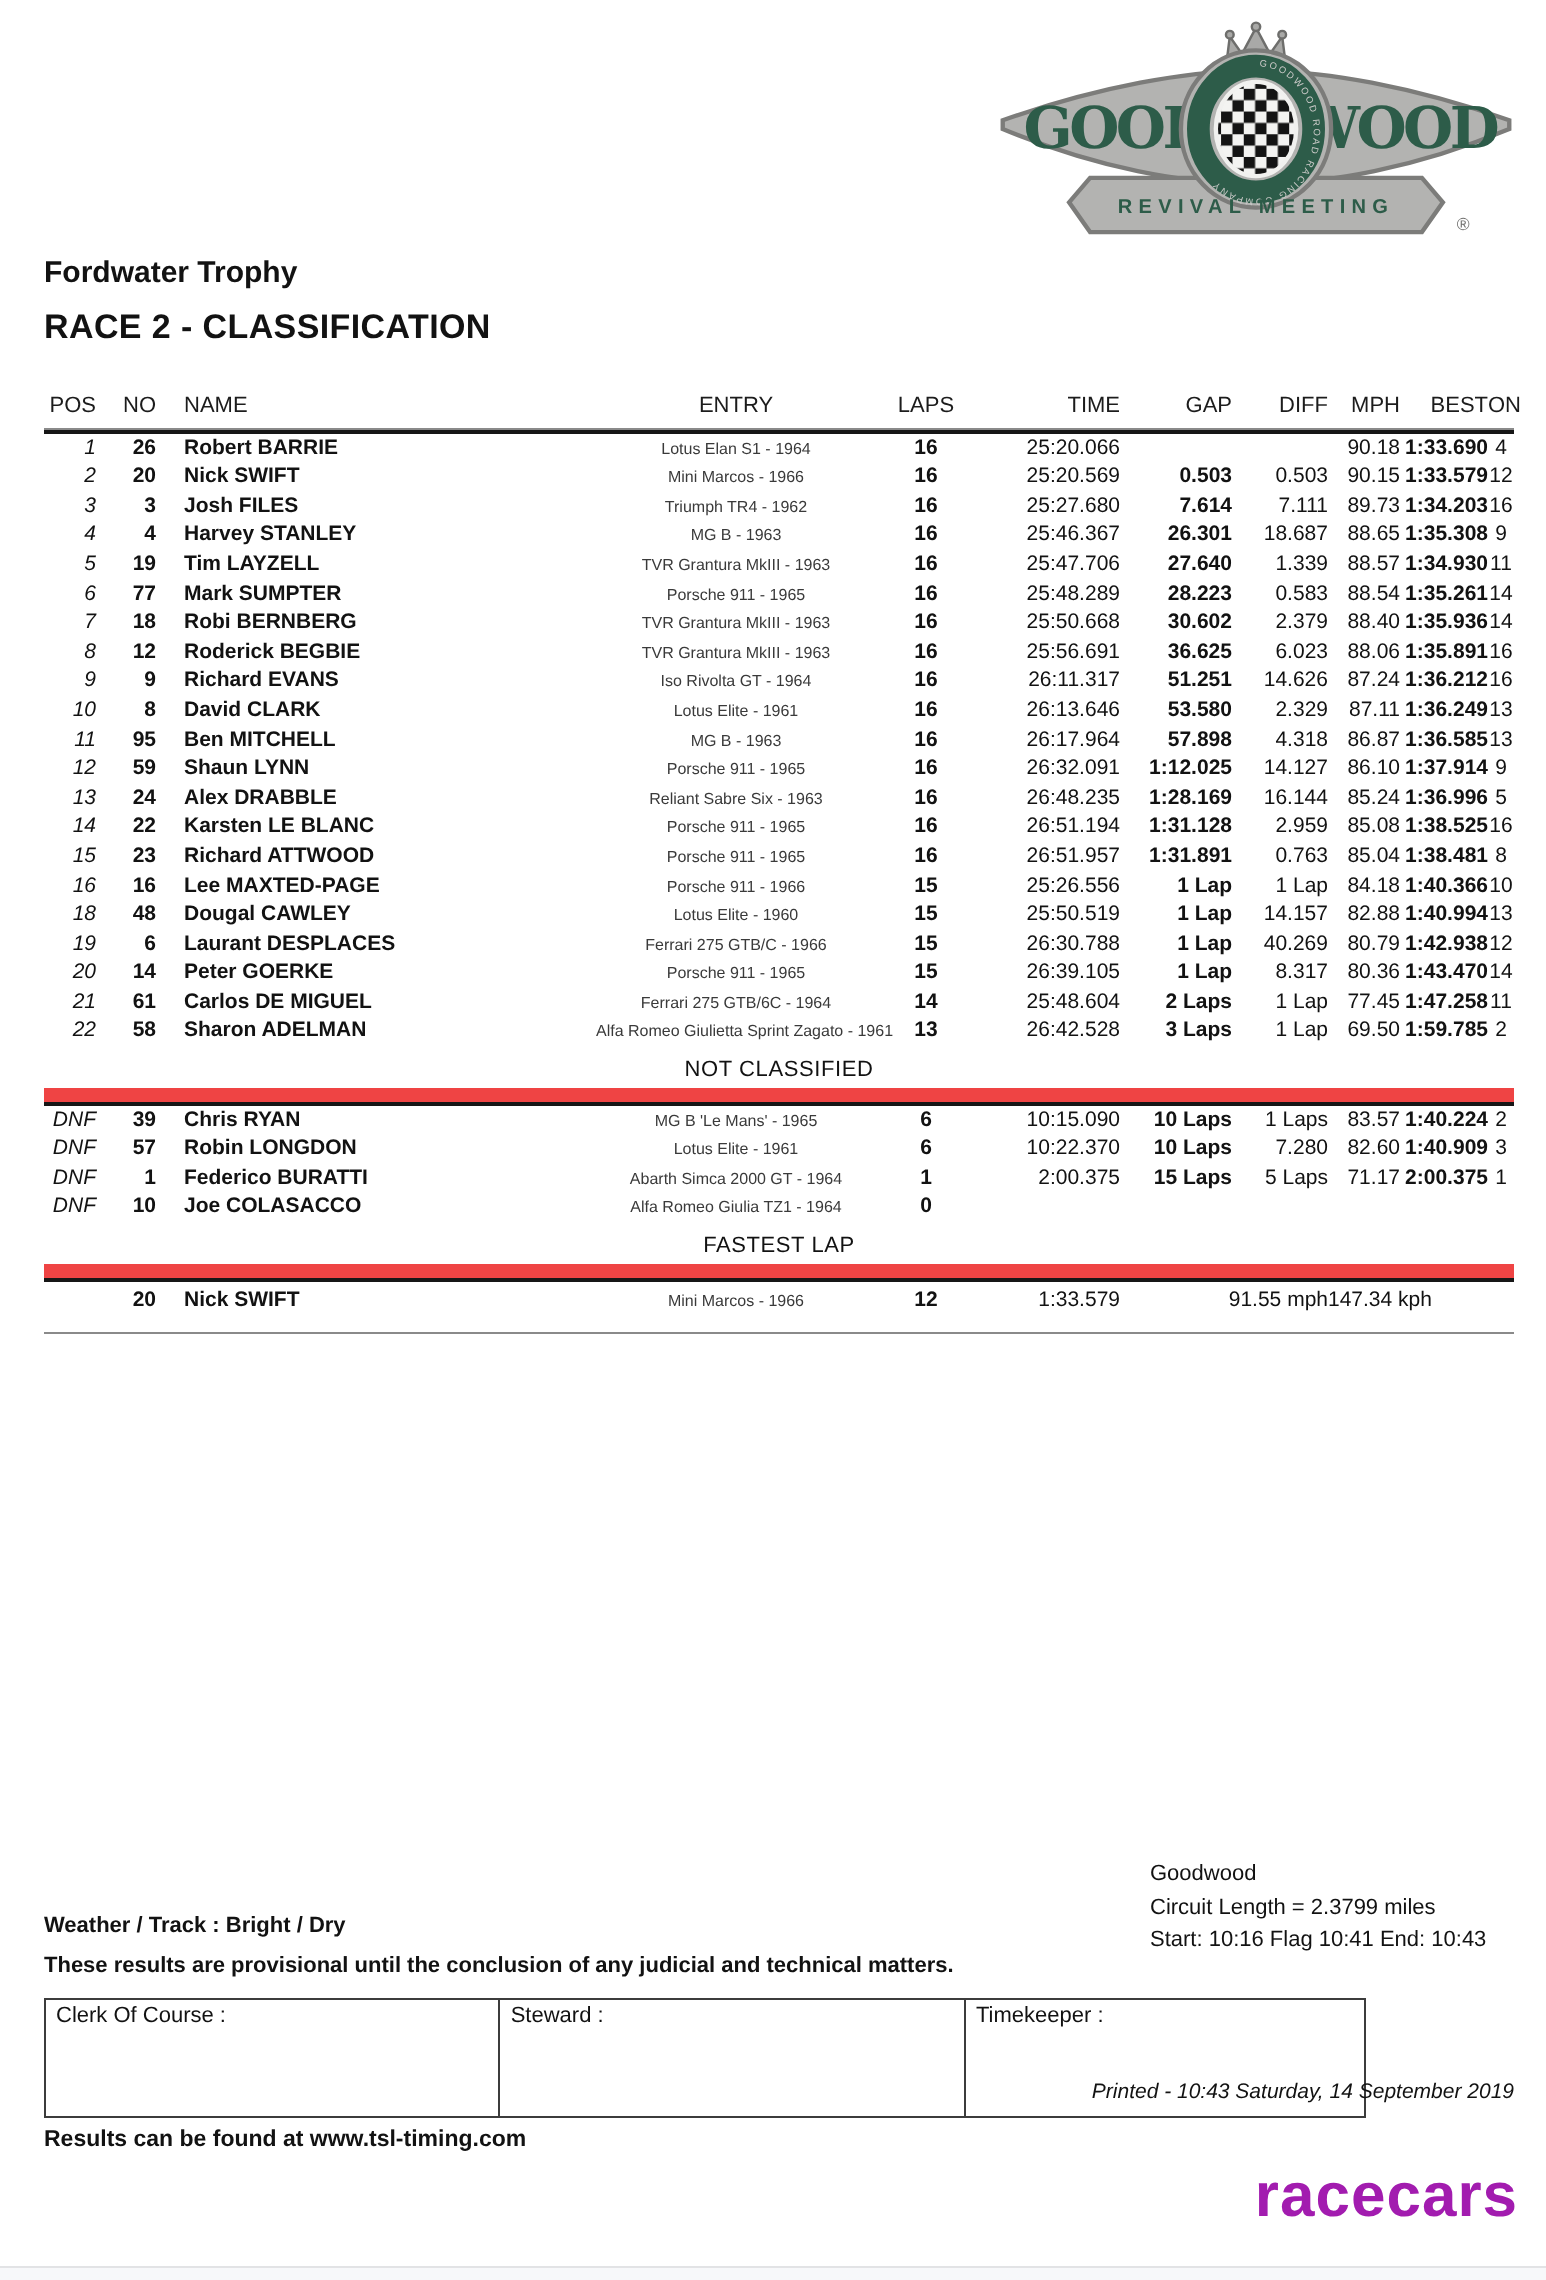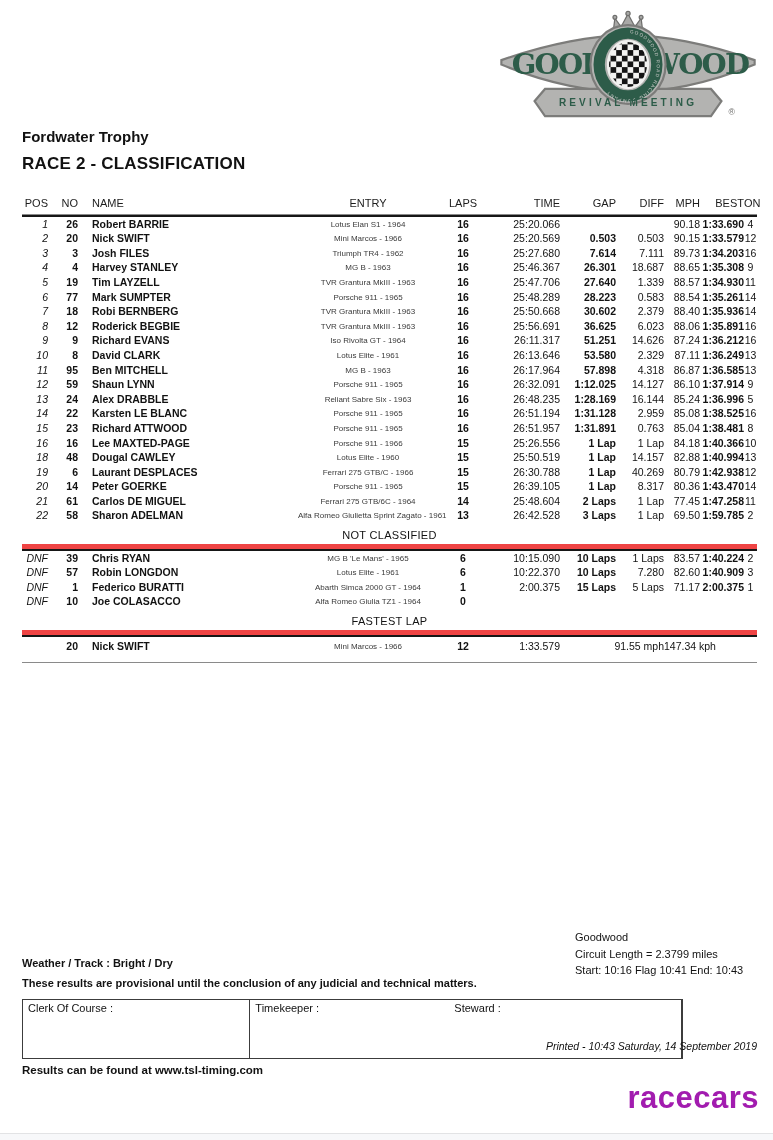--- a/index.html
+++ b/index.html
@@ -16,21 +16,21 @@
 
   
   table.results{position:absolute;left:22px;top:196px;width:735px;
         border-collapse:collapse;table-layout:fixed;}
   .results th,.results td{box-sizing:border-box;white-space:nowrap;
         font-size:10.5px;line-height:11.6px;padding:1.5px 0;overflow:visible;}
   .results th{font-weight:normal;font-size:11px;padding:2px 0 4px;
         border-bottom:1px solid #8a8a8a;color:#1c1c1c;}
   tr.rule td{height:2px !important;padding:0 !important;border-bottom:2.5px solid #161616;}
   tbody.section td.sec-label{text-align:center;font-size:11px;padding:6px 0 3px;
-        border-bottom:5px solid #ef4444;letter-spacing:.3px;}
+        border-bottom:7px solid #ef4444;letter-spacing:.3px;}
   .c-pos{text-align:right;font-style:italic;margin-top:39px;}
   .c-no{text-align:right;font-weight:bold;}
   .c-name{text-align:left;font-weight:bold;padding-left:14px !important;}
   .c-entry{text-align:center;font-size:8px !important;color:#3a3a3a;padding-left:40px !important;}
   .c-laps{text-align:center;font-weight:bold;}
   .c-time{text-align:right;}
   .c-gap{text-align:right;font-weight:bold;}
   .c-diff{text-align:right;}
   .c-mph{text-align:right;}
   .c-best{text-align:right;font-weight:bold;}
@@ -509,22 +509,22 @@
     <div>Goodwood</div>
     <div>Circuit Length = 2.3799 miles</div>
     <div>Start: 10:16  Flag 10:41  End: 10:43</div>
   </div>
 
   <div class="weather-line">Weather / Track : Bright / Dry</div>
   <div class="provisional-line">These results are provisional until the conclusion of any judicial and technical matters.</div>
 
   <div class="sig-table">
     <div class="sig-cell clerk">Clerk Of Course :</div>
+    <div class="sig-cell steward">Steward :</div>
     <div class="sig-cell timekeeper">Timekeeper :</div>
-    <div class="sig-cell steward">Steward :</div>
   </div>
 
   <div class="results-note">Results can be found at www.tsl-timing.com</div>
   <div class="printed-note">Printed - 10:43 Saturday, 14 September 2019</div>
 
   <div class="racecars">
     <span>racecars</span>
     <span>.com</span>
   </div>
 

